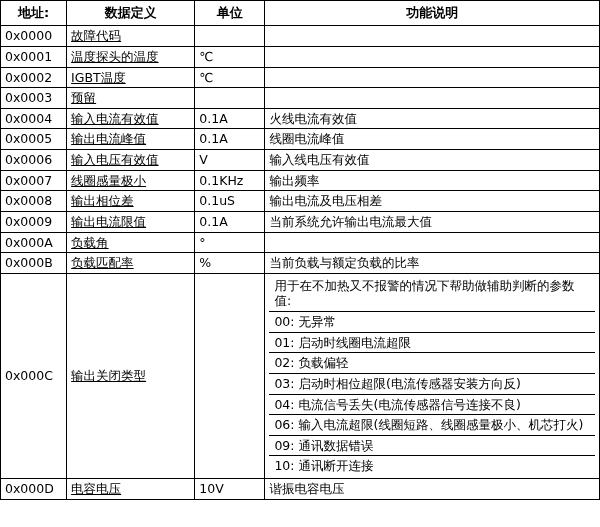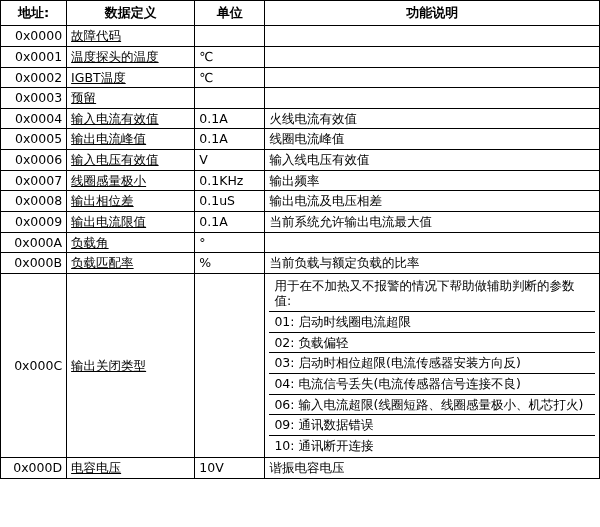--- a/index.html
+++ b/index.html
@@ -37,21 +37,21 @@
     font-weight: bold;
     text-align: center;
     font-size: 13px;
     padding: 4px 2px;
   }
   col.c-addr { width: 66px; }
   col.c-def  { width: 128px; }
   col.c-unit { width: 70px; }
   col.c-desc { width: 334px; }
 
-  td.addr { text-align: right; padding-left: 3px; }
+  td.addr { text-align: left; padding-left: 3px; }
   td.def  { text-align: left; padding-left: 4px; text-decoration: underline; }
   td.unit { text-align: left; padding-left: 4px; }
   td.desc { text-align: left; padding-left: 4px; }
 
   
   td.desc-nest {
     padding: 0;
     vertical-align: top;
   }
   table.sub {
@@ -176,20 +176,23 @@
         <td class="addr">0x000C</td>
         <td class="def">输出关闭类型</td>
         <td class="unit"></td>
         <td class="desc-nest">
           <table class="sub">
             <tbody>
               <tr>
                 <td class="sub-lead">用于在不加热又不报警的情况下帮助做辅助判断的参数值:</td>
               </tr>
               <tr>
+                <td>00:  无异常</td>
+              </tr>
+              <tr>
                 <td>01: 启动时线圈电流超限</td>
               </tr>
               <tr>
                 <td>02: 负载偏轻</td>
               </tr>
               <tr>
                 <td>03:  启动时相位超限(电流传感器安装方向反)</td>
               </tr>
               <tr>
                 <td>04:  电流信号丢失(电流传感器信号连接不良)</td>

